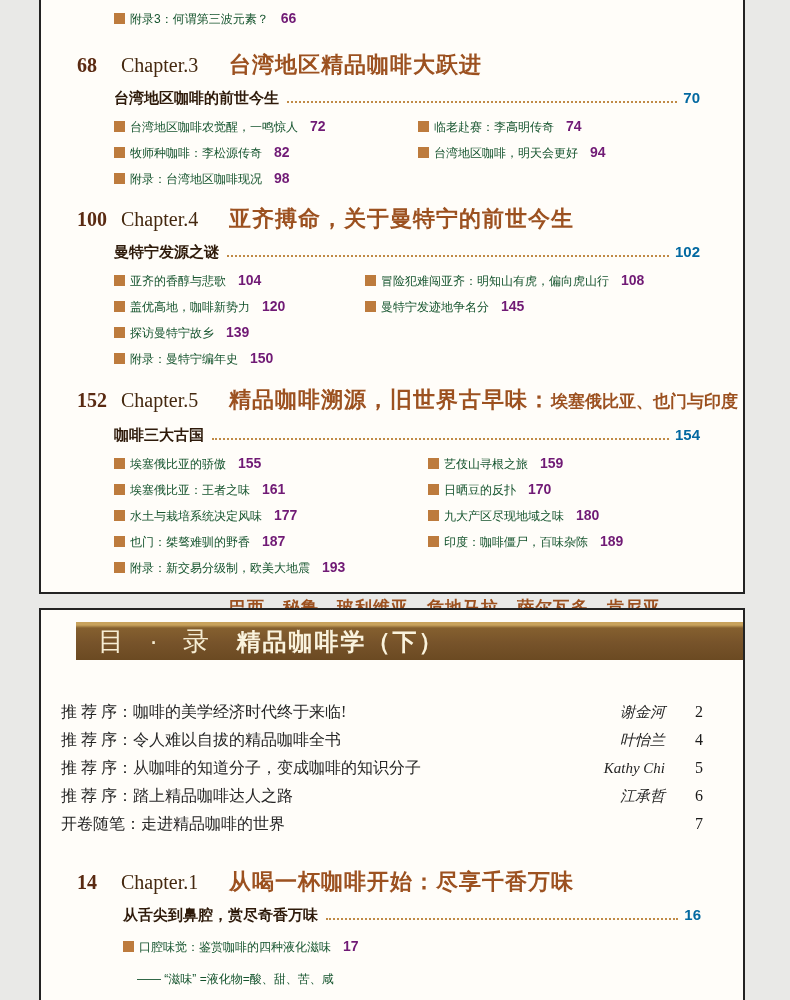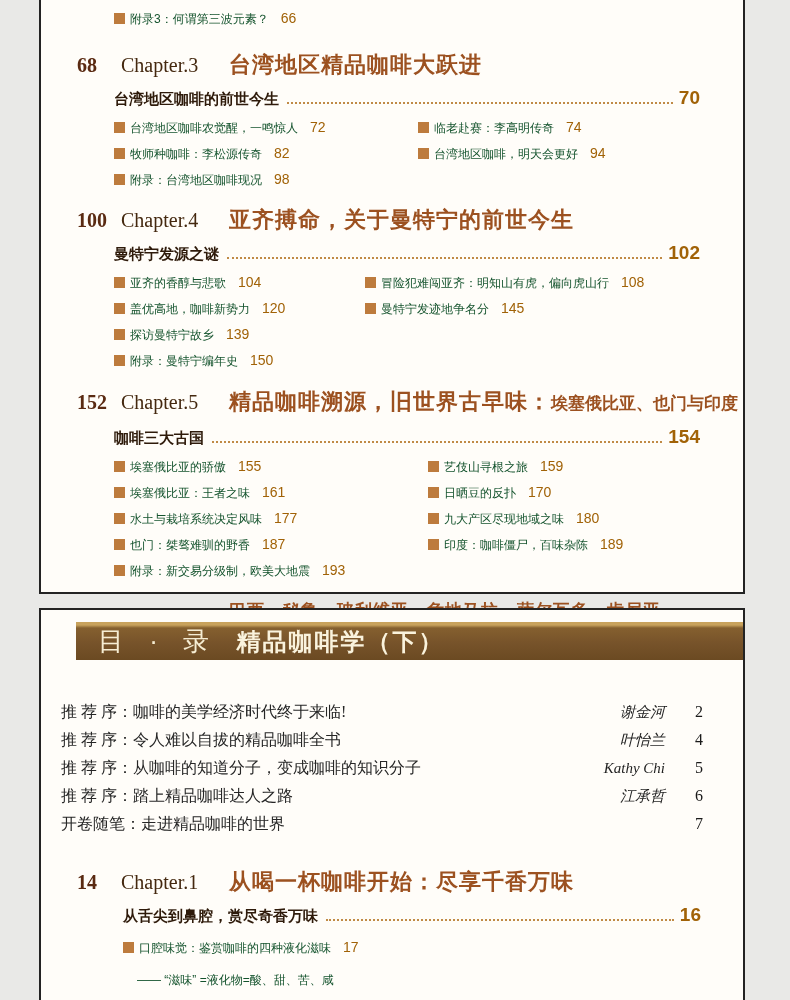--- a/index.html
+++ b/index.html
@@ -17,32 +17,32 @@
   .cnum{width:44px;font-family:"Liberation Serif",serif;font-weight:700;font-size:20px;color:#5a2a12;}
   .clabel{width:108px;font-family:"Liberation Serif",serif;font-size:20px;color:#44280f;}
   .ctitle{font-size:22px;font-weight:700;color:#9c5120;letter-spacing:1px;}
   .ctitle-small{font-size:17px;font-weight:700;color:#9c5120;}
   .chap-sub{margin-left:188px;font-size:17px;font-weight:700;color:#9c5120;line-height:24px;letter-spacing:1px;}
 
   
   .sect-row{display:flex;align-items:baseline;margin:6px 43px 4px 73px;line-height:24px;}
   .stitle{font-size:15px;font-weight:700;color:#2e1a0a;white-space:nowrap;}
   .leader{flex:1;border-bottom:2px dotted #c08a46;margin:0 6px 5px 8px;}
-  .spage{font-size:19px;font-weight:700;color:#a16207;}
+  .spage{font-size:15px;font-weight:700;color:#0369a1;}
 
   
   .cols{display:flex;margin-left:73px;}
   .col{display:flex;flex-direction:column;}
   .cols-ch3 .col-left{width:304px;}
   .cols-ch4 .col-left{width:251px;}
   .cols-ch5 .col-left{width:314px;}
   .item{line-height:25px;font-size:14px;color:#3a3a3a;white-space:nowrap;}
   .bullet{display:inline-block;width:11px;height:11px;background:#bd7b3d;margin-right:5px;vertical-align:-1px;}
   .itext{font-size:12px;color:#14532d;}
-  .ipage{font-size:14px;font-weight:400;color:#a16207;margin-left:12px;}
+  .ipage{font-size:14px;font-weight:700;color:#701a75;margin-left:12px;}
 
   .ch3{margin-top:18px;}
   .ch4{margin-top:12px;}
   .ch5{margin-top:13px;}
   .ch6{margin-top:15px;}
 
   
   .banner{margin:12px 0 0 35px;height:38px;line-height:38px;
     background:linear-gradient(to bottom,#c8a25c 0,#c8a25c 3px,#85602f 6px,#77532a 55%,#6b4a22 100%);
     padding-left:22px;white-space:nowrap;}

